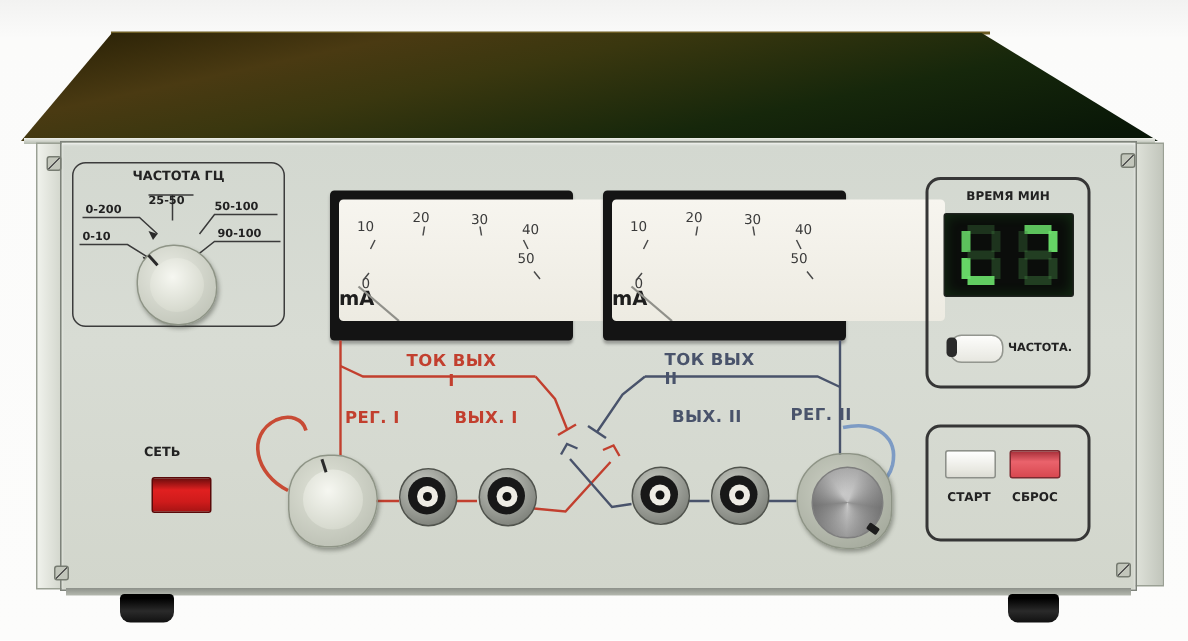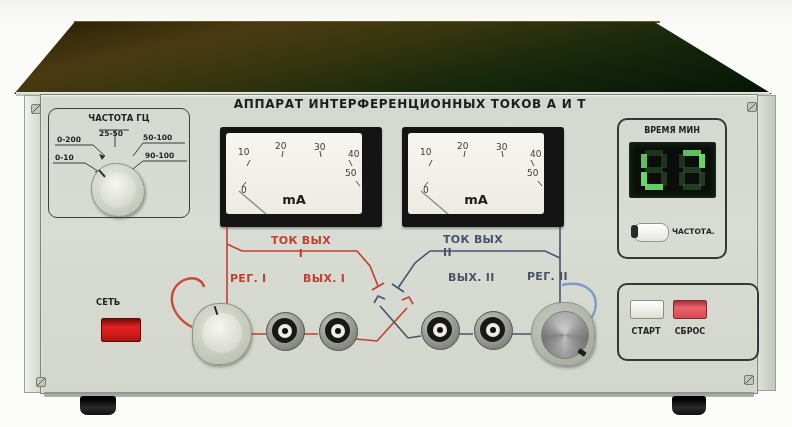--- a/index.html
+++ b/index.html
@@ -50,27 +50,27 @@
     background:radial-gradient(circle at 40% 35%,#e9ebe3,#c2c6ba 80%);
     box-shadow:1px 2px 3px rgba(60,65,55,.45);}
   .knob-inner{position:absolute;border-radius:50%;
     background:radial-gradient(circle at 42% 35%,#f6f7f1,#d8dbd0 70%,#c6cabc);}
   .freq-knob{left:42px;top:54px;width:52px;height:52px;border-radius:46% 54% 48% 52%;}
   .freq-knob .knob-inner{left:8px;top:8px;width:36px;height:36px;}
   .knob-mark{position:absolute;width:2px;height:9px;background:#2a2a2a;}
   
   .meter{position:absolute;width:162px;height:100px;background:#141414;border-radius:3px;
     box-shadow:0 2px 2px rgba(40,40,40,.35);}
-  .meter .face{position:absolute;left:6px;top:6px;width:136px;height:81px;border-radius:3px;
-    background:linear-gradient(180deg,#f7f5ef,#edebe2);}
+  .meter .face{position:absolute;left:6px;top:6px;width:174px;height:81px;border-radius:3px;
+    background:linear-gradient(180deg,#f7f5ef,#edebe2);padding-left:48px;}
   .m1{left:220px;top:127px;} .m2{left:402px;top:127px;}
   .mnum{position:absolute;font-size:9px;color:#3a3a3a;}
   .n10{left:12px;top:14px;} .n20{left:49px;top:8px;} .n30{left:88px;top:9px;}
   .n40{left:122px;top:16px;text-align:right;} .n0{left:15px;top:52px;} .n50{left:119px;top:35px;}
-  .munit{position:absolute;left:0;right:0;top:59px;text-align:center;
+  .munit{position:absolute;left:0;right:0;top:59px;
     font-size:13px;font-weight:bold;color:#1e1e1e;}
   .mticks{position:absolute;left:0;top:0;}
   
   .circ-label{position:absolute;font-size:11px;font-weight:bold;letter-spacing:.3px;}
   .red{color:#c23f2e;} .blue{color:#49536b;}
   .lab-tok1{left:268px;top:234px;width:66px;text-align:center;}
   .lab-reg1{left:230px;top:272px;}
   .lab-out1{left:303px;top:272px;}
   .lab-tok2{left:443px;top:233px;width:70px;}
   .lab-out2{left:448px;top:271px;}
@@ -110,21 +110,21 @@
     font-size:8px;font-weight:bold;color:#222;}
   .timer-display{position:absolute;left:10px;top:22px;width:85px;height:54px;border-radius:2px;
     background:#0b0d0b;border:1px solid #1f241f;
     box-shadow:inset 0 0 9px rgba(70,255,70,.14);}
   .set-btn{position:absolute;left:14px;top:103px;width:34px;height:17px;border-radius:8px;
     border:1px solid #93968f;background:linear-gradient(180deg,#fdfdfb,#e7e7e0);}
   .set-cap{position:absolute;left:-3px;top:1px;width:7px;height:13px;border-radius:3px;background:#2a2a2a;}
   .set-label{position:absolute;left:53px;top:107px;font-size:7.5px;font-weight:bold;color:#222;}
   
   .control-box{position:absolute;left:617px;top:283px;width:106px;height:74px;
-    border:2px solid #363636;border-radius:10px;padding-left:32px;}
+    border:2px solid #363636;border-radius:10px;}
   .start-btn{position:absolute;left:11px;top:15px;width:32px;height:17px;border-radius:2px;
     border:1px solid #8d908a;background:linear-gradient(180deg,#ffffff,#e9e9e2 70%,#dcdcd4);}
   .reset-btn{position:absolute;left:54px;top:15px;width:32px;height:17px;border-radius:2px;
     border:1px solid #7c2a30;background:linear-gradient(180deg,#a8303a 0%,#ea636c 40%,#d84850 100%);}
   .start-label{position:absolute;left:5px;top:42px;width:44px;text-align:center;
     font-size:8px;font-weight:bold;color:#222;}
   .reset-label{position:absolute;left:50px;top:42px;width:42px;text-align:center;
     font-size:8px;font-weight:bold;color:#222;}
 </style>
 </head>
@@ -140,21 +140,20 @@
   <div class="front-panel"></div>
   <div class="bottom-shadow"></div>
   <div class="foot l"></div>
   <div class="foot r"></div>
 
   <div class="screw" style="left:31px;top:104px;"></div>
   <div class="screw" style="left:747px;top:102px;"></div>
   <div class="screw" style="left:36px;top:377px;"></div>
   <div class="screw" style="left:744px;top:375px;"></div>
 
-  <div class="title">АППАРАТ ИНТЕРФЕРЕНЦИОННЫХ ТОКОВ А И Т</div>
 
   <div class="freq-box">
     <div class="freq-title">ЧАСТОТА ГЦ</div>
     <svg class="freq-leaders" width="140" height="108" viewBox="0 0 140 108">
       <g stroke="#3a3a3a" stroke-width="1" fill="none">
         <path d="M6,36 H44 L56,47"></path>
         <path d="M4,54 H36 L52,64"></path>
         <path d="M50,21 H80 M66,21 V38"></path>
         <path d="M136,34 H94 L84,47"></path>
         <path d="M138,52 H94 L80,63"></path>

